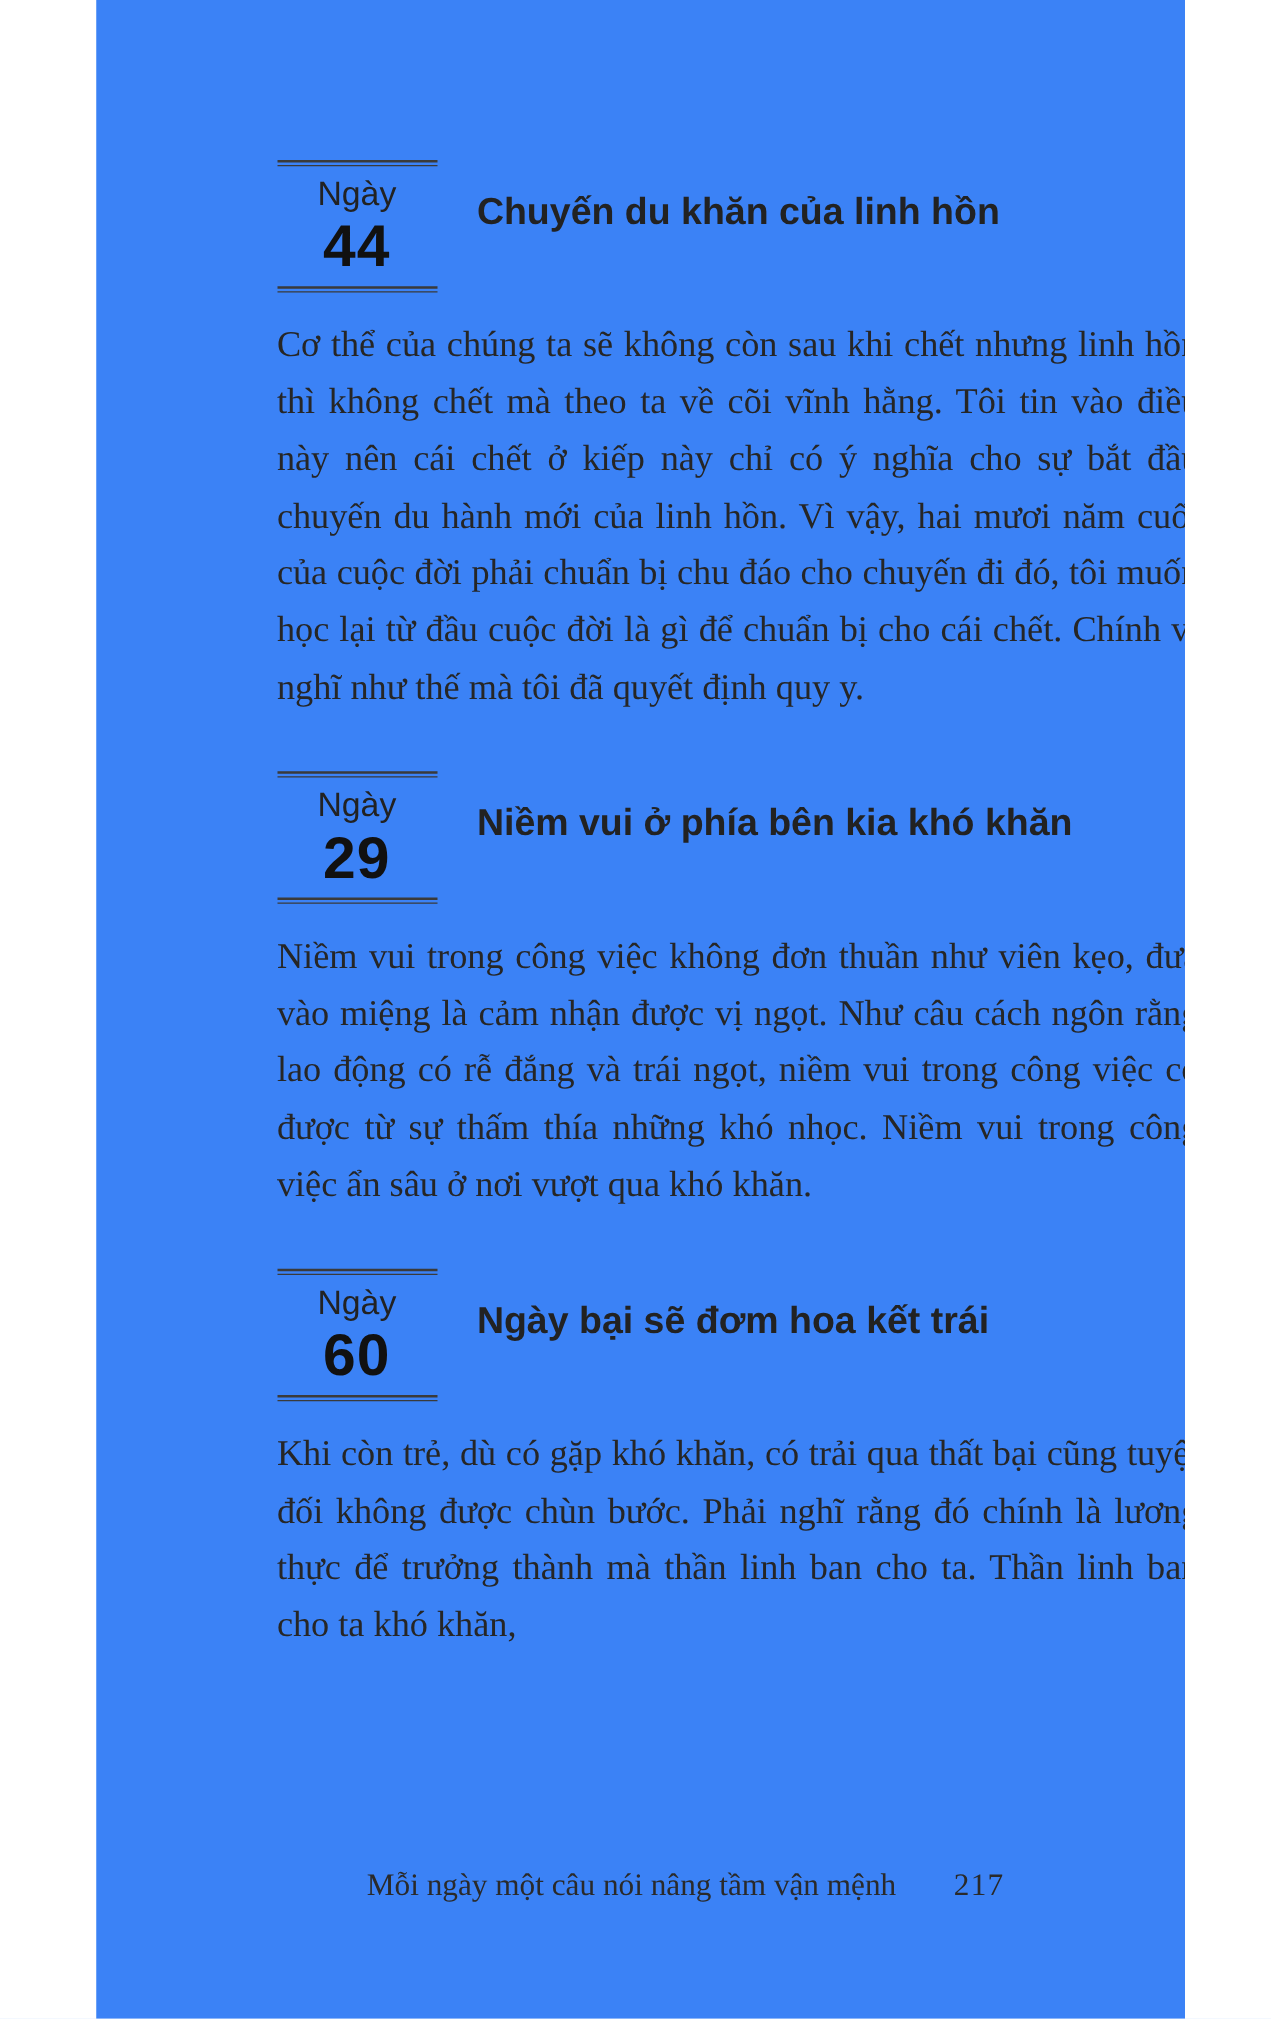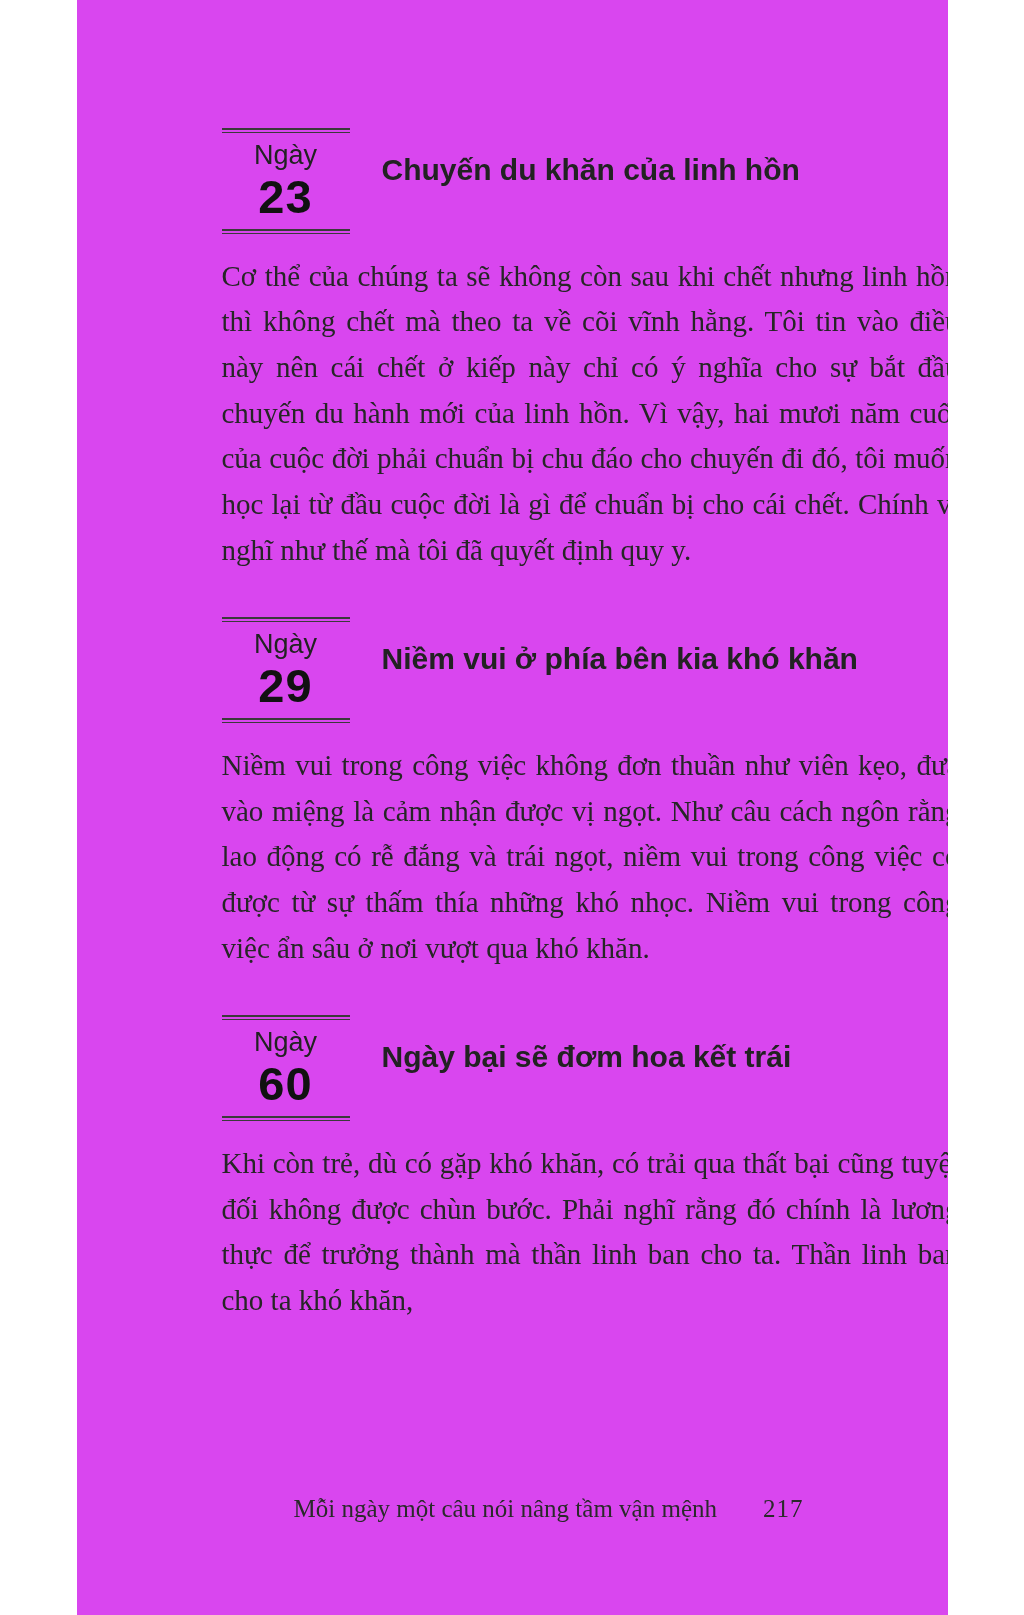--- a/index.html
+++ b/index.html
@@ -2,21 +2,21 @@
 <html><head>
 <meta charset="utf-8">
 <style>
   * { box-sizing: border-box; }
   html, body { margin: 0; padding: 0; background: #ffffff; }
   .page {
     position: relative;
     width: 871px;
     height: 1615px;
     margin: 0 auto;
-    background: #d946ef;
+    background: #3b82f6;
     font-family: "Liberation Serif", serif;
     color: #1e1e1e;
     overflow: hidden;
   }
   .content {
     position: absolute;
     left: 145px;
     top: 128px;
     width: 738px;
   }
@@ -83,21 +83,21 @@
 <body>
 
 <div class="page">
   <div class="content">
 
     <div class="section">
       <div class="section-header">
         <div class="day-badge">
           <div class="double-rule"></div>
           <div class="day-word">Ngày</div>
-          <div class="day-number">23</div>
+          <div class="day-number">44</div>
           <div class="double-rule"></div>
         </div>
         <div class="section-title">Chuyến du khăn của linh hồn</div>
       </div>
       <p class="body-text">Cơ thể của chúng ta sẽ không còn sau khi chết nhưng linh hồn thì không chết mà theo ta về cõi vĩnh hằng. Tôi tin vào điều này nên cái chết ở kiếp này chỉ có ý nghĩa cho sự bắt đầu chuyến du hành mới của linh hồn. Vì vậy, hai mươi năm cuối của cuộc đời phải chuẩn bị chu đáo cho chuyến đi đó, tôi muốn học lại từ đầu cuộc đời là gì để chuẩn bị cho cái chết. Chính vì nghĩ như thế mà tôi đã quyết định quy y.</p>
     </div>
 
     <div class="section">
       <div class="section-header">
         <div class="day-badge">

